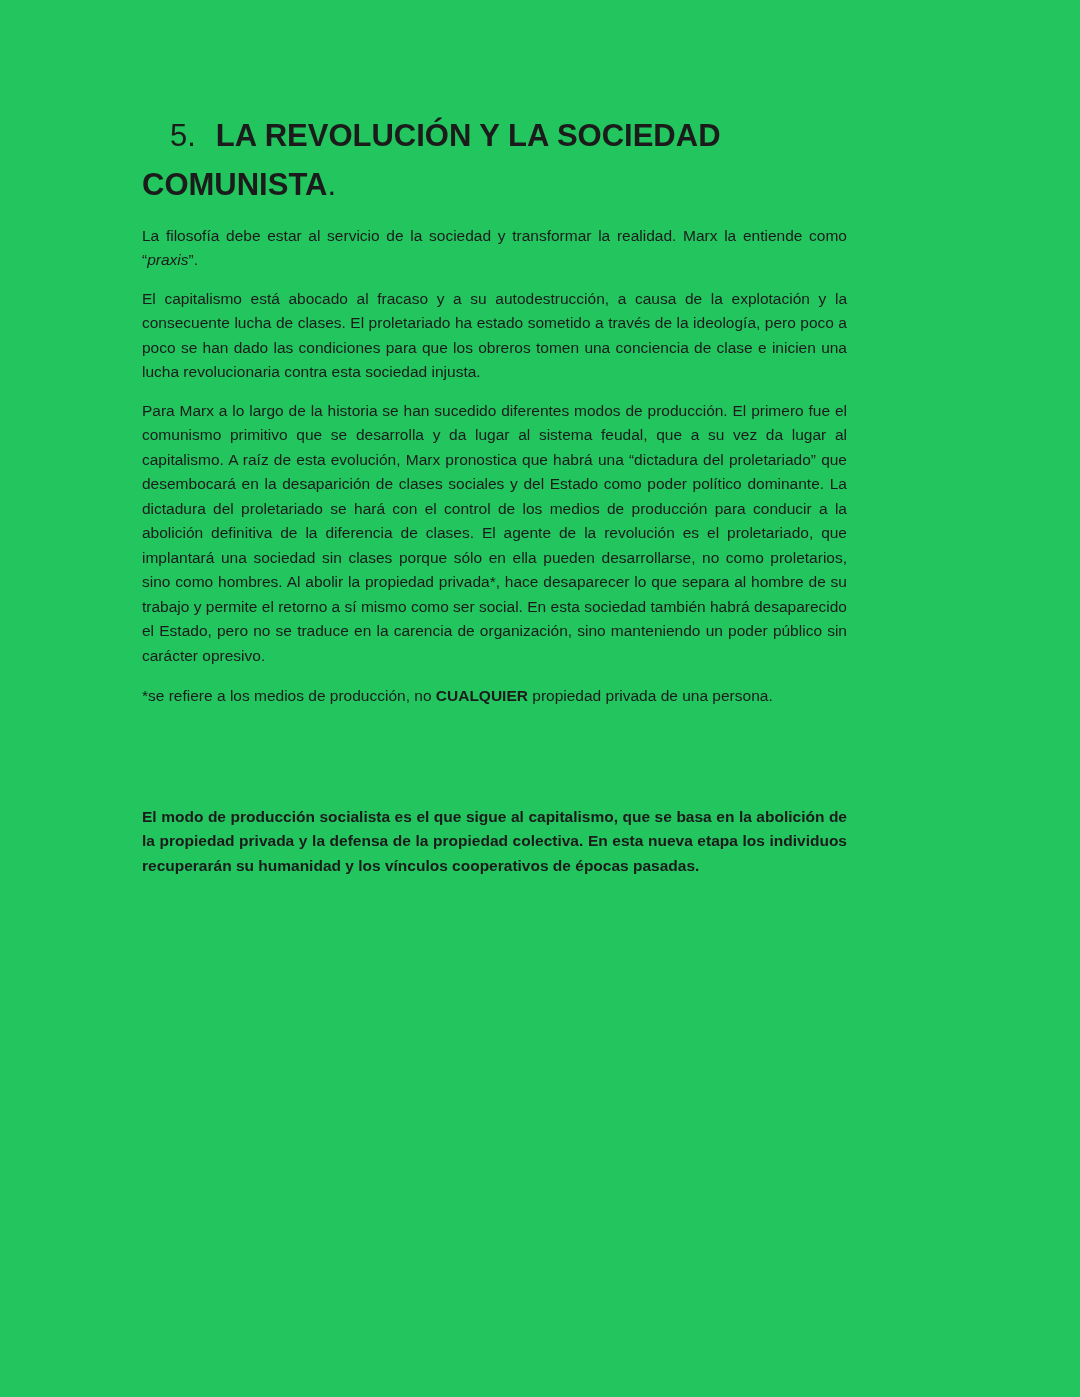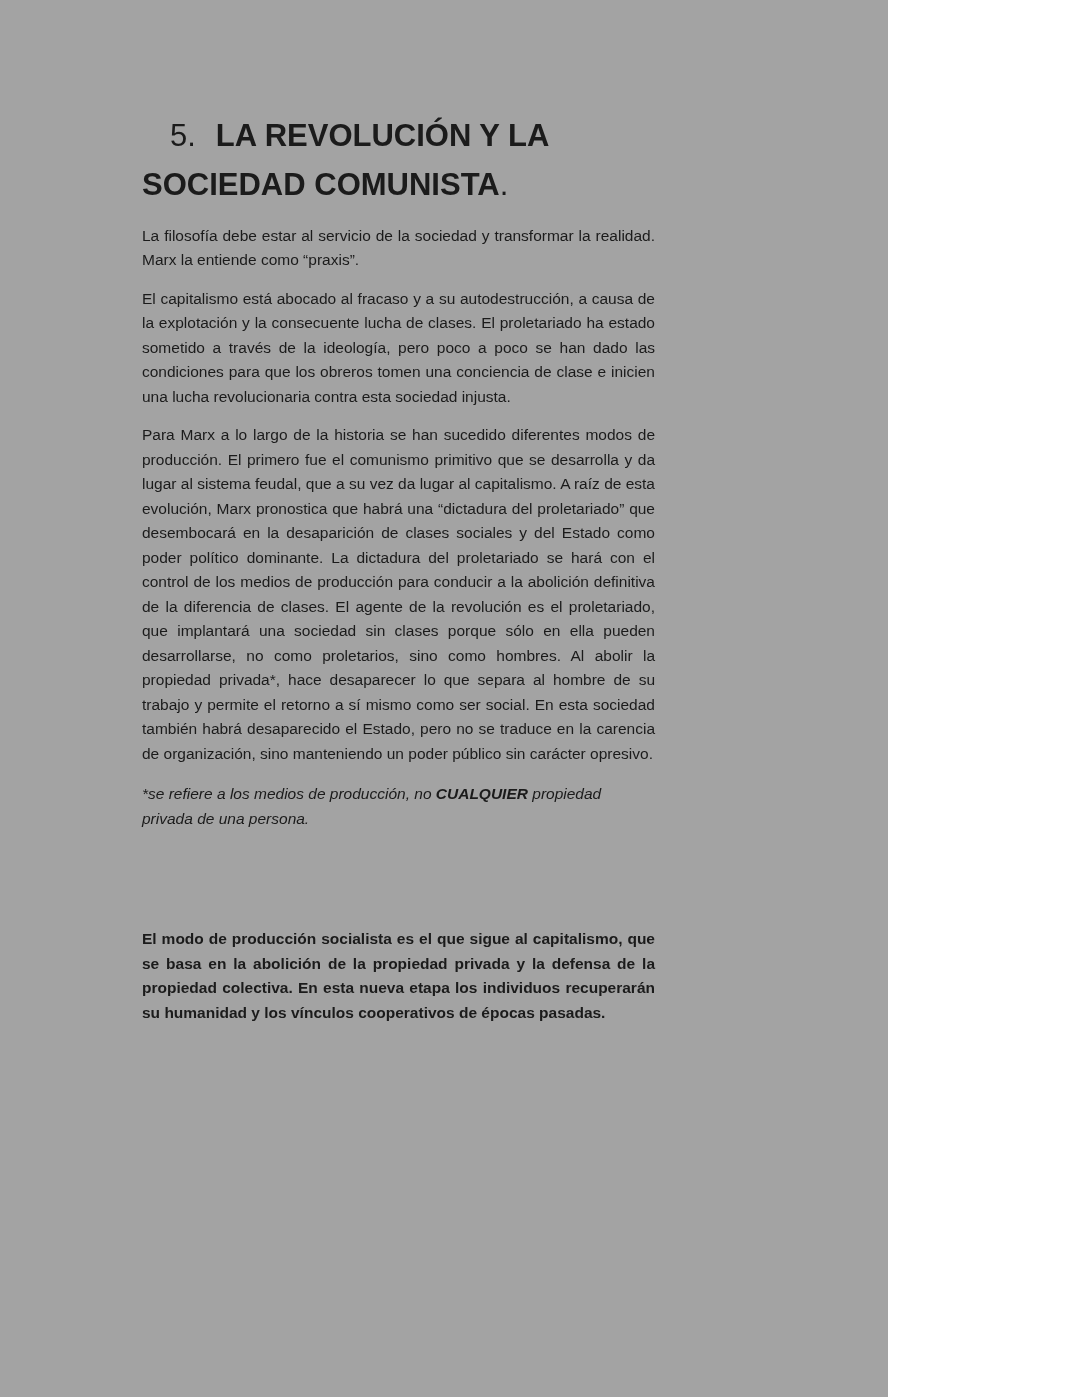--- a/index.html
+++ b/index.html
@@ -9,24 +9,24 @@
     }
     body {
       width: 1080px;
       height: 1397px;
       font-family: "Liberation Sans", sans-serif;
       color: #1b1b1b;
       -webkit-font-smoothing: antialiased;
     }
     .page {
       box-sizing: border-box;
-      width: 888px;
+      width: 1080px;
       height: 1397px;
       padding: 112px 233px 40px 142px;
-      background: #a3a3a3;
+      background: #22c55e;
       overflow: hidden;
     }
     .doc {
       font-size: 15.5px;
       line-height: 1.58;
     }
     .heading {
       margin: 0 0 14px 0;
       font-weight: bold;
       text-align: left;
@@ -39,27 +39,27 @@
     }
     .heading .suffix {
       font-weight: normal;
     }
     p.para {
       margin: 0 0 14px 0;
       text-align: justify;
     }
     p.footnote {
       margin: 16px 0 0 0;
-      font-style: italic;
       text-align: left;
     }
     .footnote .strong {
       font-weight: bold;
     }
     .italic {
+      font-style: italic;
     }
     p.closing {
       margin-top: 96px;
       font-weight: bold;
     }
   </style>
 </head>
 <body>
 
 <div class="page">

